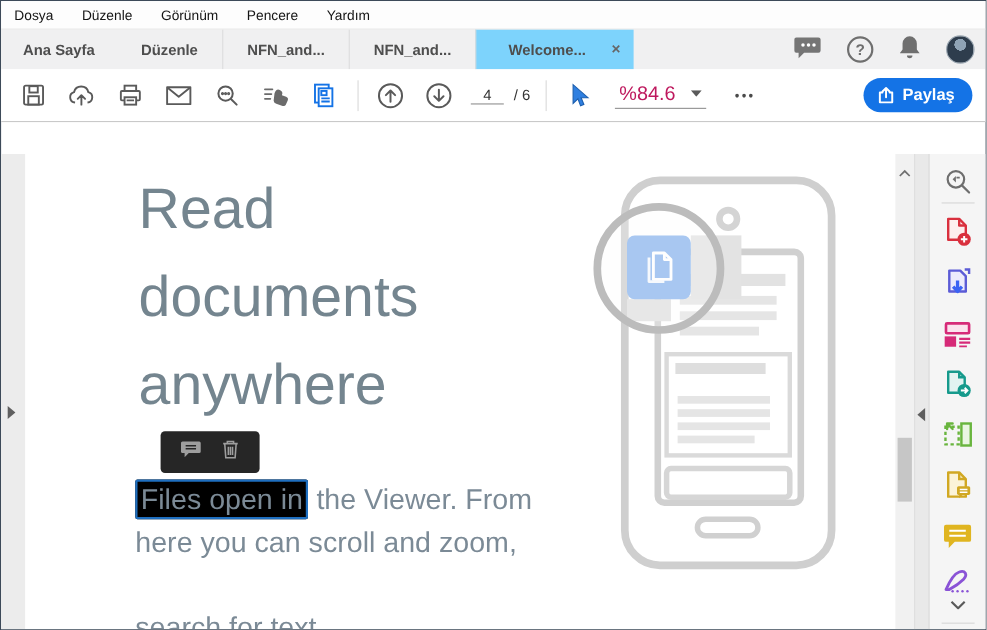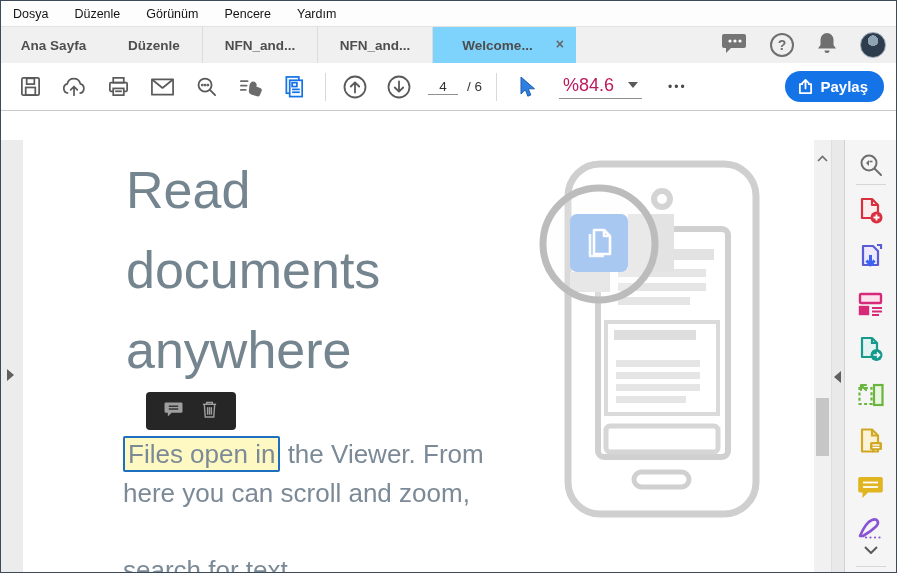--- a/index.html
+++ b/index.html
@@ -35,21 +35,21 @@
   .share-btn { position:absolute; right:12px; top:8px; height:31px; padding:0 16px 0 13px; background:#1473e6; border-radius:16px; display:flex; align-items:center; gap:7px; color:#fff; font-size:15px; font-weight:bold; }
 
   
   .content { position:absolute; top:111px; left:0; right:0; bottom:0; display:flex;margin-top:28px; }
   .left-strip { width:22px; background:#ececec; position:relative; }
   .pane-handle { position:absolute; top:228px; left:5px; }
   .page-area { flex:1; background:#fff; position:relative; overflow:hidden; }
 
   .doc-heading { position:absolute; left:103px; top:10px; width:360px; font-size:52px; font-weight:300; color:#74858f; line-height:80px; letter-spacing:0; }
   .doc-para { position:absolute; left:100px; top:295px; width:380px; font-size:26px; color:#7b8a96; line-height:38.5px; }
-  .hl-span { background:#fef9c3; border:2px solid #1e6fc0; border-radius:2px; padding:1px 3px; }
+  .hl-span { background:#000000; border:2px solid #1e6fc0; border-radius:2px; padding:1px 3px; }
 
   .anno-popup { position:absolute; left:123px; top:252px; width:90px; height:38px; background:#262626; border-radius:4px; display:flex; align-items:center; justify-content:center; gap:18px; }
 
   .phone-illus { position:absolute; left:513px; top:14px; }
 
   .vscroll { width:17px; background:#f1f1f1; position:relative; }
   .vscroll .up-caret { position:absolute; top:8px; left:3px; }
   .vscroll .thumb { position:absolute; top:258px; left:2px; width:13px; height:58px; background:#c6c6c6; }
   .collapse-strip { width:13px; background:#e9e9e9; border-left:1px solid #dedede; position:relative; }
   .collapse-handle { position:absolute; top:230px; left:1px; }

